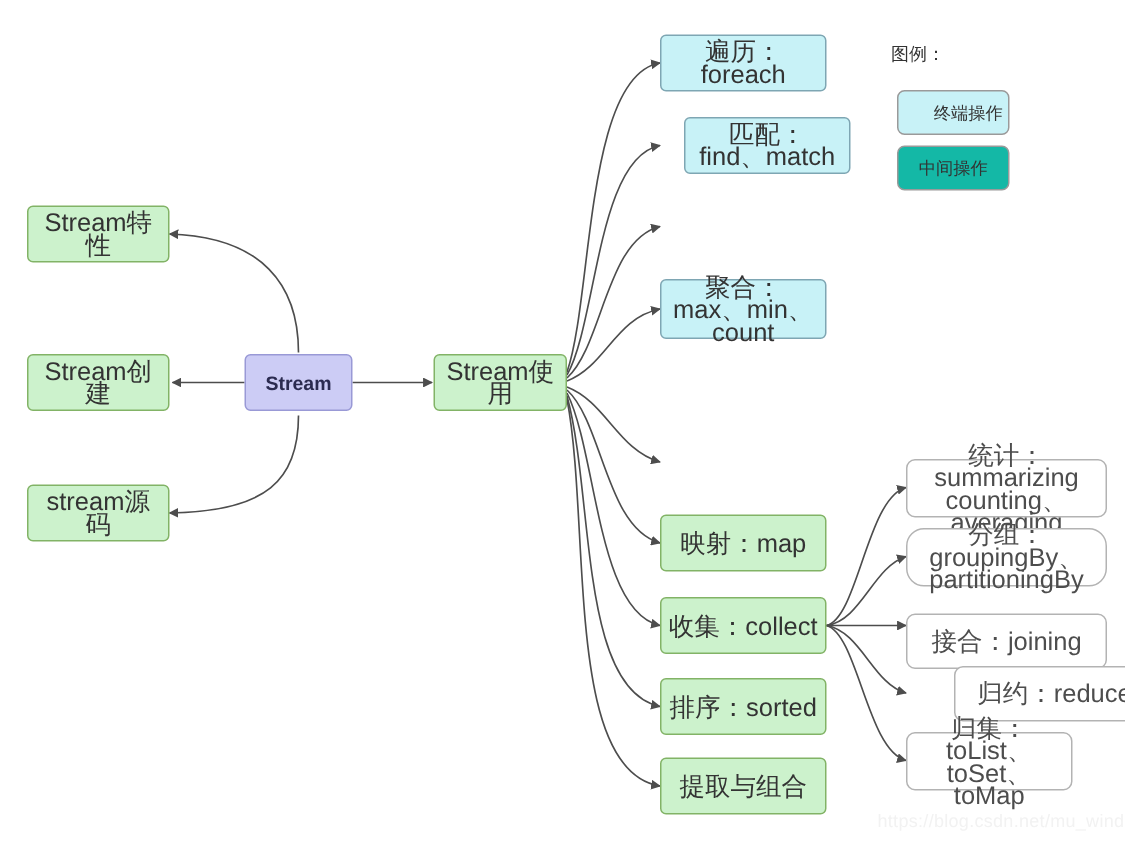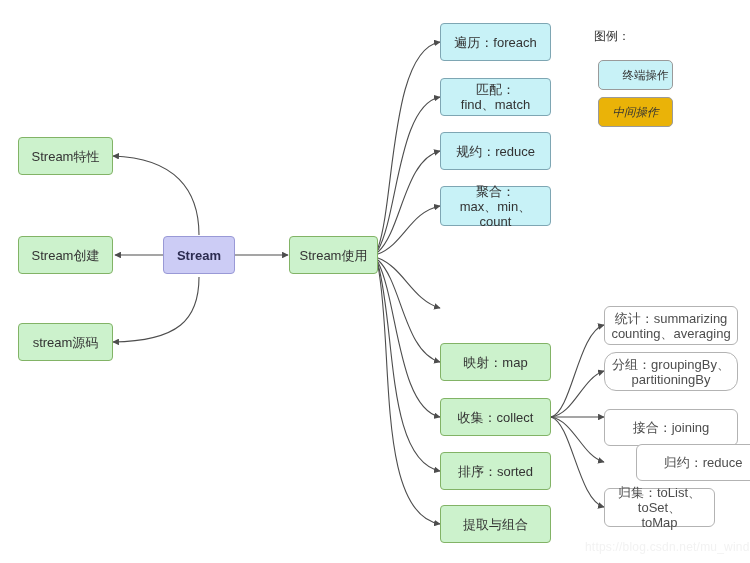--- a/index.html
+++ b/index.html
@@ -24,21 +24,21 @@
     pointer-events: none;
   }
   .node {
     position: absolute;
     box-sizing: border-box;
     display: flex;
     align-items: center;
     justify-content: center;
     text-align: center;
     border-radius: 4px;
-    font-size: 13px;
+    font-size: 17px;
     line-height: 15px;
     color: #333333;
     padding: 2px 4px;
     white-space: pre-line;
     z-index: 2;
   }
   .green {
     background: #ccf2cc;
     border: 1px solid #82b366;
   }
@@ -71,21 +71,21 @@
     display: flex;
     align-items: center;
     justify-content: center;
     border-radius: 5px;
     font-size: 11.5px;
     color: #333333;
     border: 1px solid #9a9a9a;
     z-index: 2;
   }
   .legend-terminal { background: #c8f2f7; }
-  .legend-intermediate { background: #eab308; font-style: italic; }
+  .legend-intermediate { background: #14b8a6; }
   .watermark {
     position: absolute;
     font-size: 12px;
     color: #f2f2f2;
     z-index: 1;
     letter-spacing: 0.2px;
   }
 </style>
 </head>
 <body>
@@ -127,23 +127,22 @@
 
   <div class="node purple" style="left:163px; top:236px; width:72px; height:38px;">Stream</div>
 
   <div class="node green" style="left:18px; top:137px; width:95px; height:38px;">Stream特性</div>
   <div class="node green" style="left:18px; top:236px; width:95px; height:38px;">Stream创建</div>
   <div class="node green" style="left:18px; top:323px; width:95px; height:38px;">stream源码</div>
 
   <div class="node green" style="left:289px; top:236px; width:89px; height:38px;">Stream使用</div>
 
   <div class="node cyan" style="left:440px; top:23px; width:111px; height:38px;">遍历：foreach</div>
-  <div class="node cyan" style="left:440px; top:78px; width:111px; height:38px;">匹配：
+  <div class="node cyan" style="left:456px; top:78px; width:111px; height:38px;">匹配：
 find、match</div>
-  <div class="node cyan" style="left:440px; top:132px; width:111px; height:38px;">规约：reduce</div>
   <div class="node cyan" style="left:440px; top:186px; width:111px; height:40px;">聚合：
 max、min、count</div>
 
   <div class="node green" style="left:440px; top:343px; width:111px; height:38px;">映射：map</div>
   <div class="node green" style="left:440px; top:398px; width:111px; height:38px;">收集：collect</div>
   <div class="node green" style="left:440px; top:452px; width:111px; height:38px;">排序：sorted</div>
   <div class="node green" style="left:440px; top:505px; width:111px; height:38px;">提取与组合</div>
 
   <div class="node plain" style="left:604px; top:306px; width:134px; height:39px;">统计：summarizing
 counting、averaging</div>

